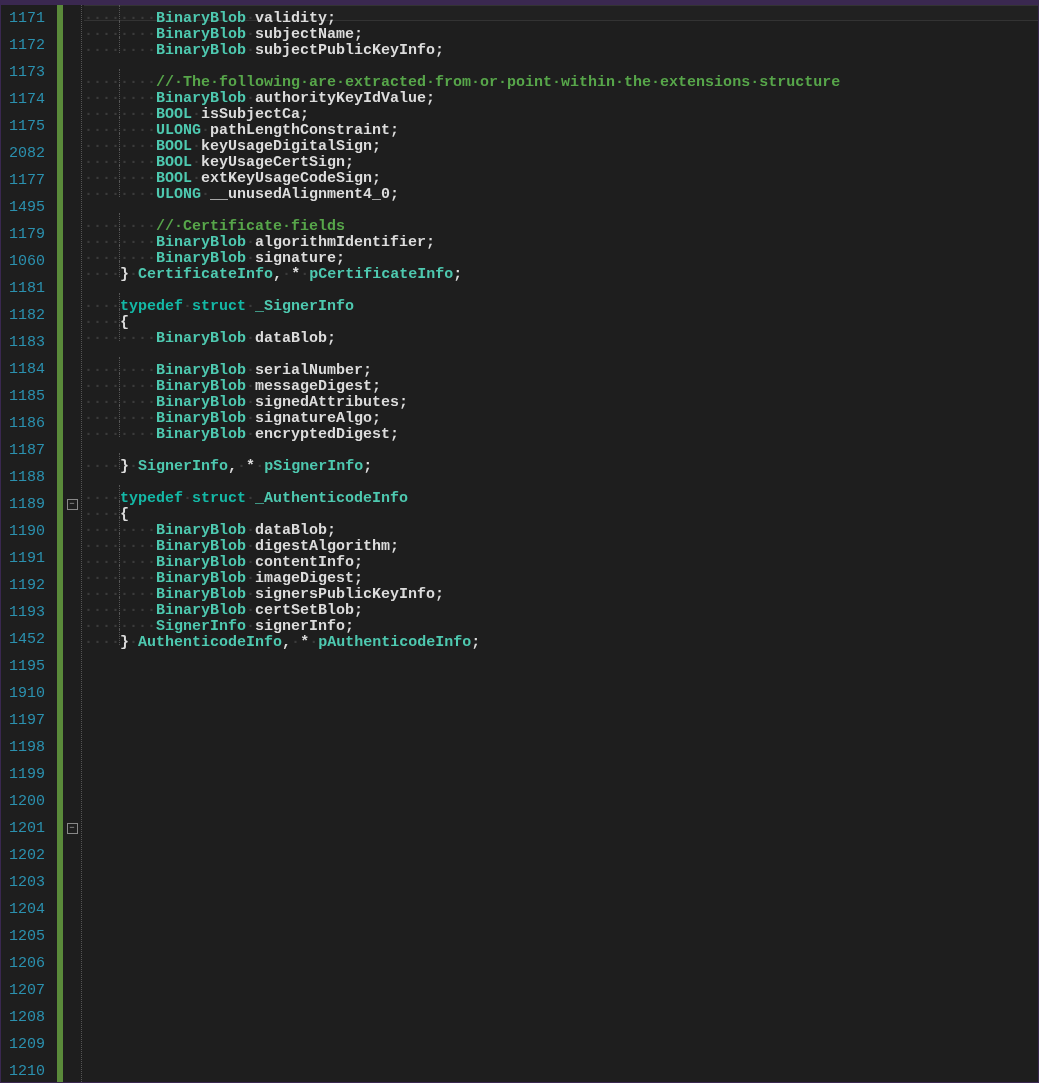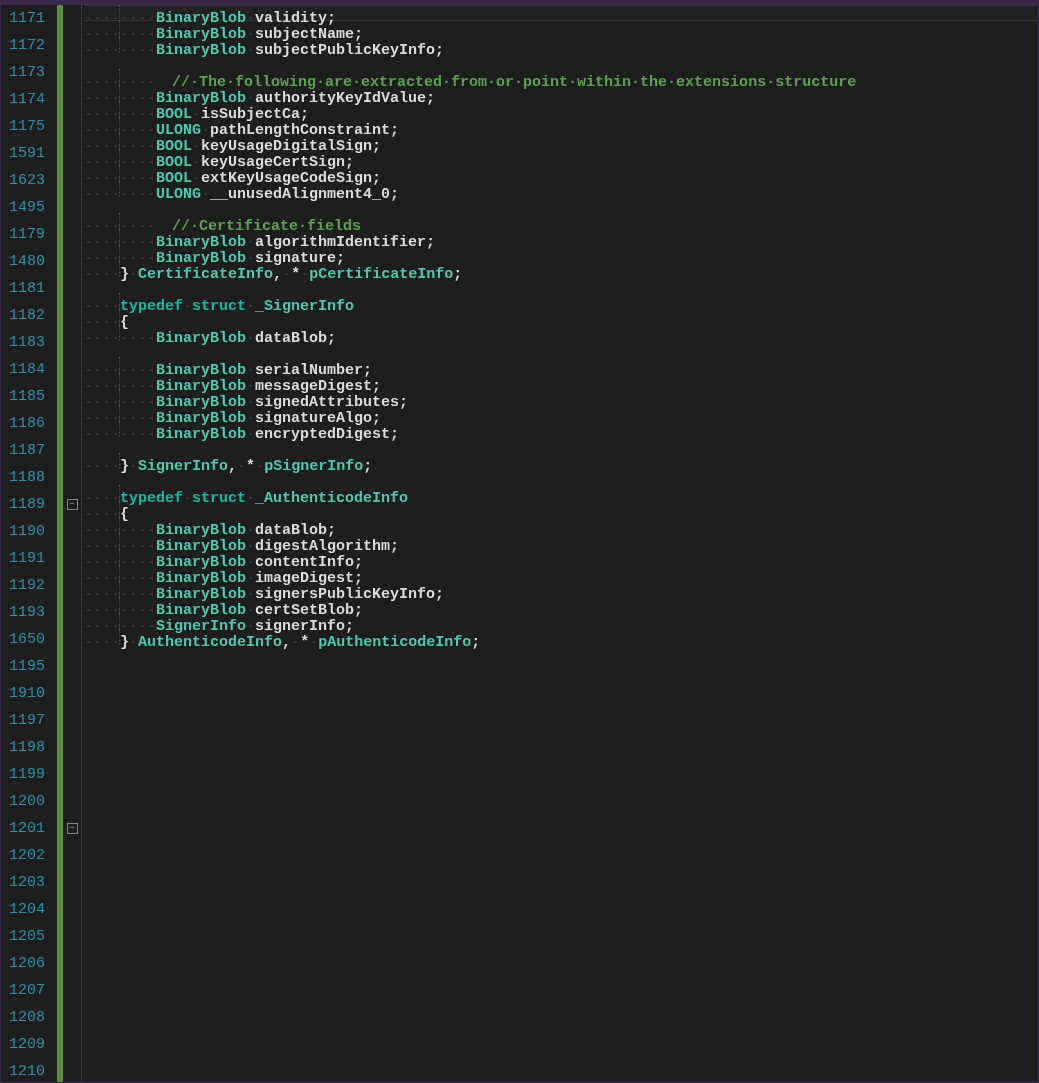--- a/index.html
+++ b/index.html
@@ -55,56 +55,56 @@
   }
   .code-line { height: 16px; position: relative; font-weight: bold; }
   .code-line > .ind1 {
     border-left: 1px dotted #555;
     position: absolute; left: 35px; top: 0; bottom: 0;
   }
   .ws { color: #3b3b3b; }
   .kw { color: #14b8a6; }
   .type { color: #4ec9b0; }
   .ident { color: #dcdcdc; }
-  .comment { color: #57a64a; margin-left: 16px; }
+  .comment { color: #57a64a; }
   .punct { color: #dcdcdc; }
   .highlight-line {
     background: rgba(255,255,255,0.015);
     box-shadow: inset 0 -1px 0 #333, inset 0 1px 0 #333;
   }
 </style>
 </head>
 <body>
 
 <div class="editor">
   <div class="gutter">
       <div class="gutter-line">1171</div>
       <div class="gutter-line">1172</div>
       <div class="gutter-line">1173</div>
       <div class="gutter-line">1174</div>
       <div class="gutter-line">1175</div>
-      <div class="gutter-line">1591</div>
-      <div class="gutter-line">1623</div>
+      <div class="gutter-line">2082</div>
+      <div class="gutter-line">1177</div>
       <div class="gutter-line">1495</div>
       <div class="gutter-line">1179</div>
-      <div class="gutter-line">1480</div>
+      <div class="gutter-line">1060</div>
       <div class="gutter-line">1181</div>
       <div class="gutter-line">1182</div>
       <div class="gutter-line">1183</div>
       <div class="gutter-line">1184</div>
       <div class="gutter-line">1185</div>
       <div class="gutter-line">1186</div>
       <div class="gutter-line">1187</div>
       <div class="gutter-line">1188</div>
       <div class="gutter-line">1189</div>
       <div class="gutter-line">1190</div>
       <div class="gutter-line">1191</div>
       <div class="gutter-line">1192</div>
       <div class="gutter-line">1193</div>
-      <div class="gutter-line">1650</div>
+      <div class="gutter-line">1452</div>
       <div class="gutter-line">1195</div>
       <div class="gutter-line">1910</div>
       <div class="gutter-line">1197</div>
       <div class="gutter-line">1198</div>
       <div class="gutter-line">1199</div>
       <div class="gutter-line">1200</div>
       <div class="gutter-line">1201</div>
       <div class="gutter-line">1202</div>
       <div class="gutter-line">1203</div>
       <div class="gutter-line">1204</div>

